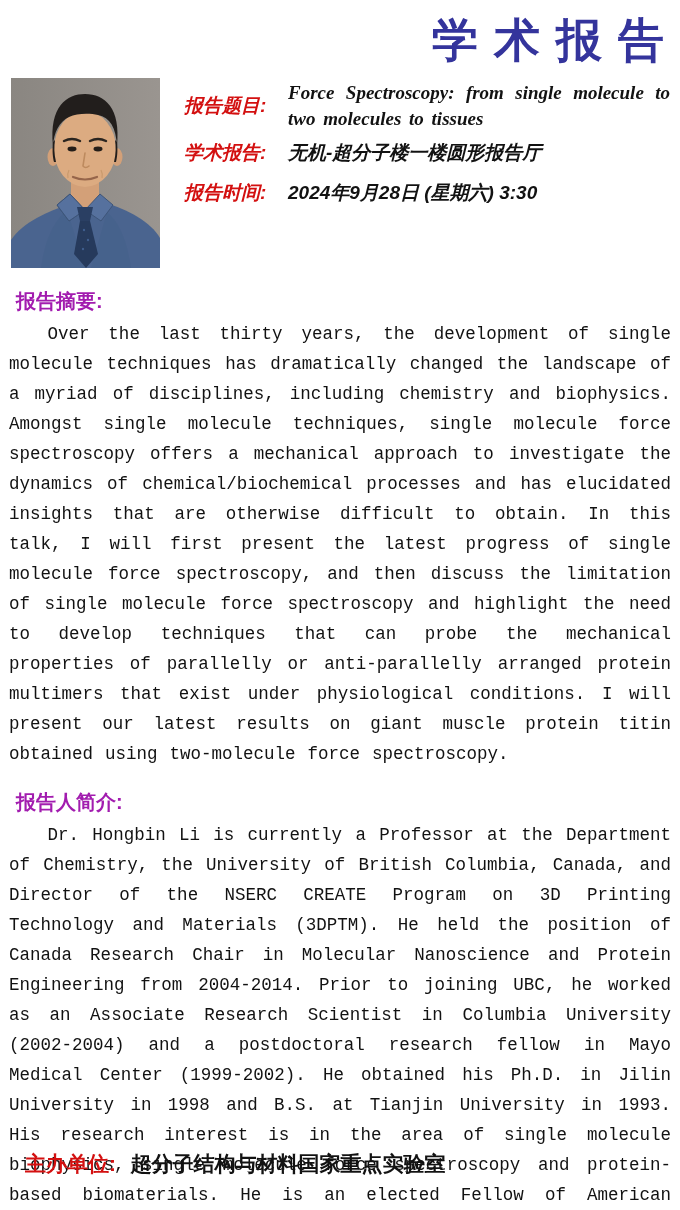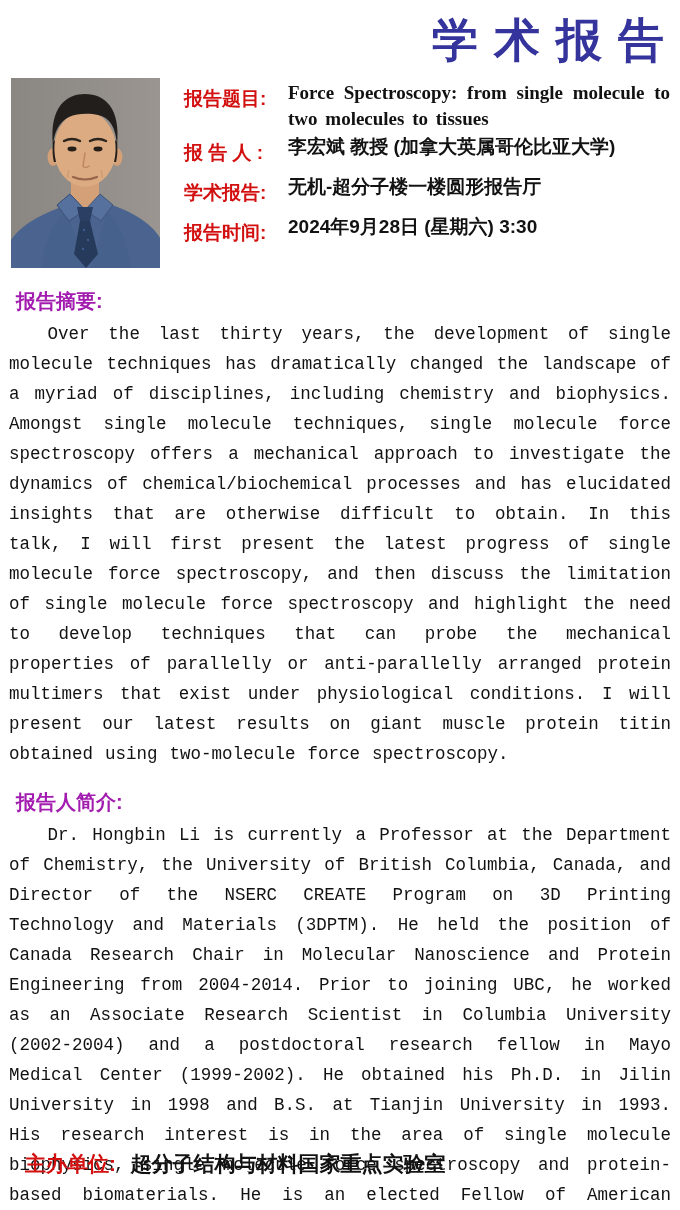--- a/index.html
+++ b/index.html
@@ -42,22 +42,23 @@
   .photo-frame svg { display: block; }
 
   .info-col {
     flex: 1;
     margin-left: 24px;
     padding-top: 2px;
     min-width: 0;
   }
   .info-row {
     display: flex;
-    align-items: flex-start;
+    align-items: center;
     margin-bottom: 2px;
+    font-style: italic;
   }
   .info-label {
     flex: none;
     width: 104px;
     font-size: 19px;
     font-weight: 700;
     color: #d31010;
     line-height: 38px;
     white-space: pre;
   }
@@ -177,24 +178,20 @@
       <path d="M90 92 Q92 96 91 100" stroke="#c99a6d" stroke-width="1.2" fill="none"></path>
     </svg>
   </div>
 
   <div class="info-col">
     <div class="info-row">
       <span class="info-label">报告题目:</span>
       <span class="info-value en">Force Spectroscopy: from single molecule to two molecules to tissues</span>
     </div>
     <div class="info-row">
-      <span class="info-label">报 告 人 :</span>
-      <span class="info-value zh">李宏斌 教授 (加拿大英属哥伦比亚大学)</span>
-    </div>
-    <div class="info-row">
       <span class="info-label">学术报告:</span>
       <span class="info-value zh">无机-超分子楼一楼圆形报告厅</span>
     </div>
     <div class="info-row">
       <span class="info-label">报告时间:</span>
       <span class="info-value zh">2024年9月28日 (星期六) 3:30</span>
     </div>
   </div>
 </div>
 

